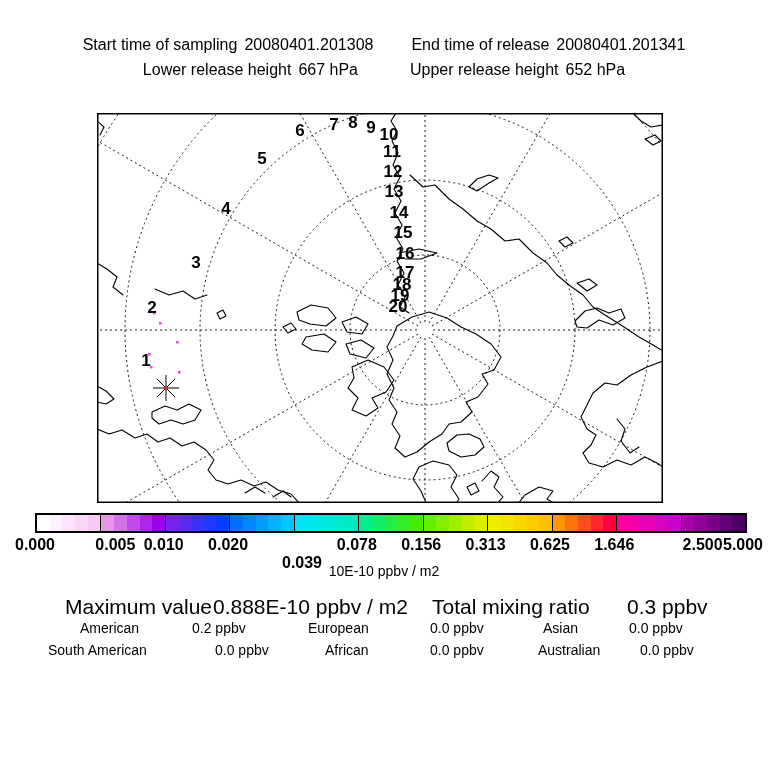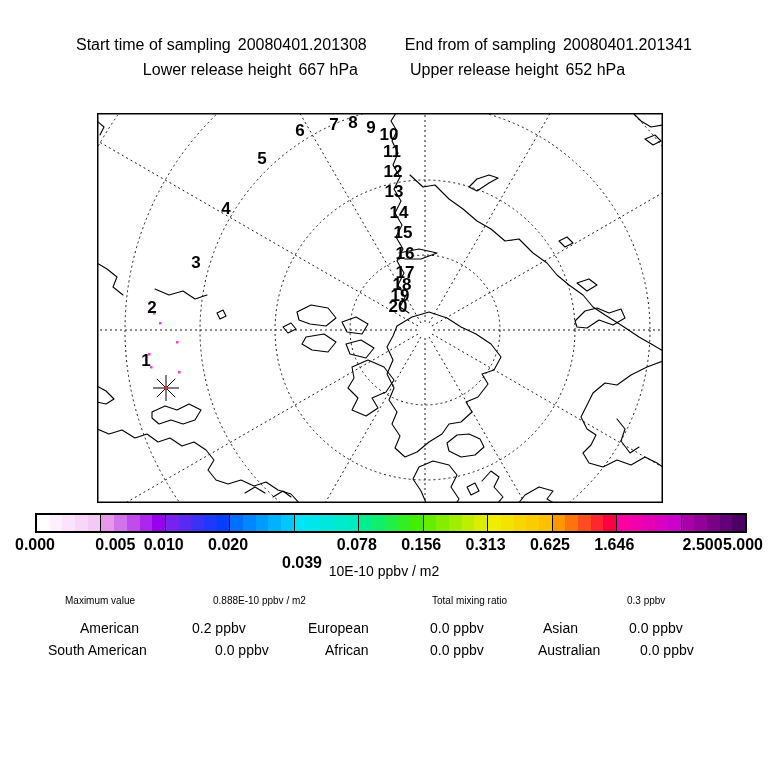--- a/index.html
+++ b/index.html
@@ -19,32 +19,32 @@
   #map-wrap{position:absolute;left:97px;top:113px;width:566px;height:390px;}
   #colorbar{position:absolute;left:35px;top:513px;width:708px;height:16px;
             border:2px solid #000;display:flex;}
   .cb-seg{flex:1 1 0;display:flex;border-left:1.5px solid #000;}
   .cb-seg:first-child{border-left:none;}
   .cb-step{flex:1 1 0;}
   #cb-ticks{position:absolute;left:35px;top:536px;width:708px;height:18px;}
   .cb-tick{position:absolute;transform:translateX(-50%);font-size:16px;font-weight:bold;
            white-space:nowrap;top:0;}
   .units{top:563px;font-size:14px;}
-  .stat{position:absolute;white-space:nowrap;font-size:10px;}
+  .stat{position:absolute;white-space:nowrap;font-size:21px;}
   .srow{position:absolute;left:0;top:0;width:768px;height:0;}
   .srow .cell{position:absolute;white-space:nowrap;font-size:14px;}
 </style>
 </head>
 <body>
 
 <div class="page">
 
 
   <div class="hline sub sub2">
-    <span class="pair"><span class="plabel">Start time of sampling</span><span class="pvalue">20080401.201308</span></span><span class="pair gap2"><span class="plabel">End from of sampling</span><span class="pvalue">20080401.201341</span></span>
+    <span class="pair"><span class="plabel">Start time of sampling</span><span class="pvalue">20080401.201308</span></span><span class="pair gap2"><span class="plabel">End time of release</span><span class="pvalue">20080401.201341</span></span>
   </div>
 
   <div class="hline sub sub3">
     <span class="pair"><span class="plabel">Lower release height</span><span class="pvalue">667 hPa</span></span><span class="pair gap3"><span class="plabel">Upper release height</span><span class="pvalue">652 hPa</span></span>
   </div>
 
 
   <div id="map-wrap"><svg width="566" height="390" viewBox="0 0 566 390">
         <defs>
           <clipPath id="mapclip">

